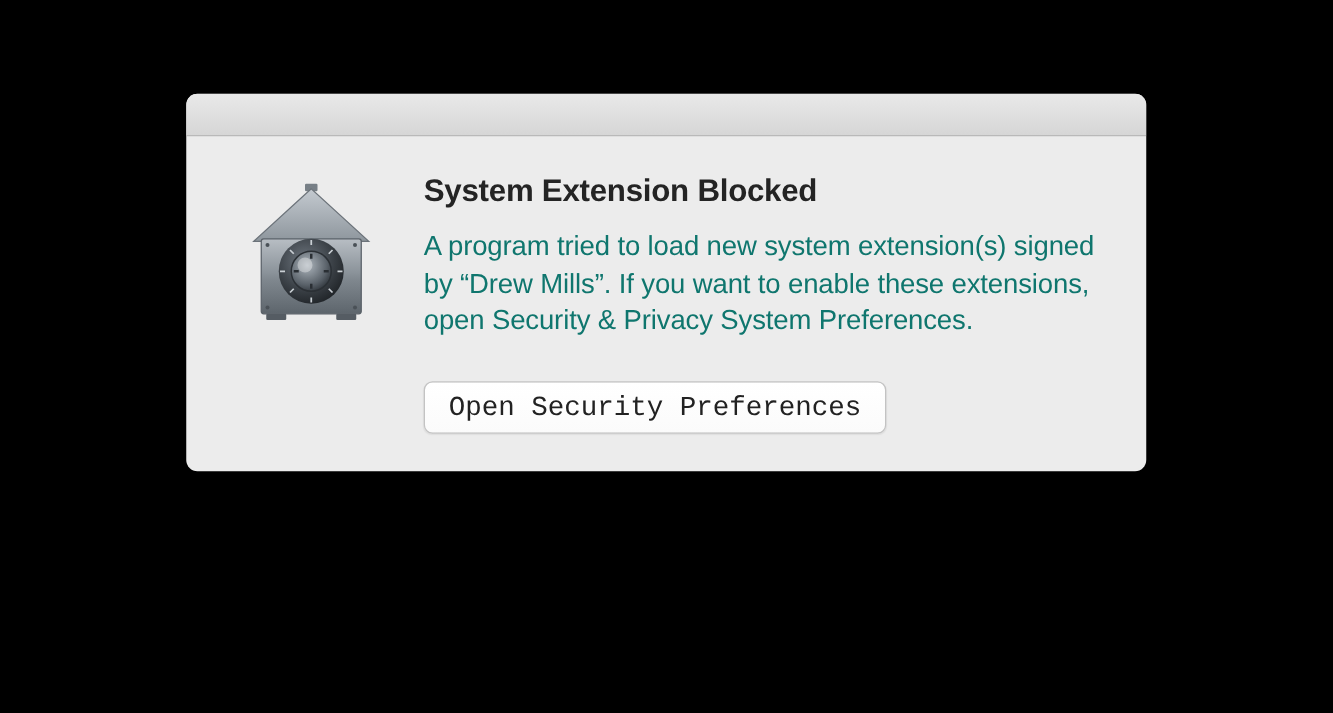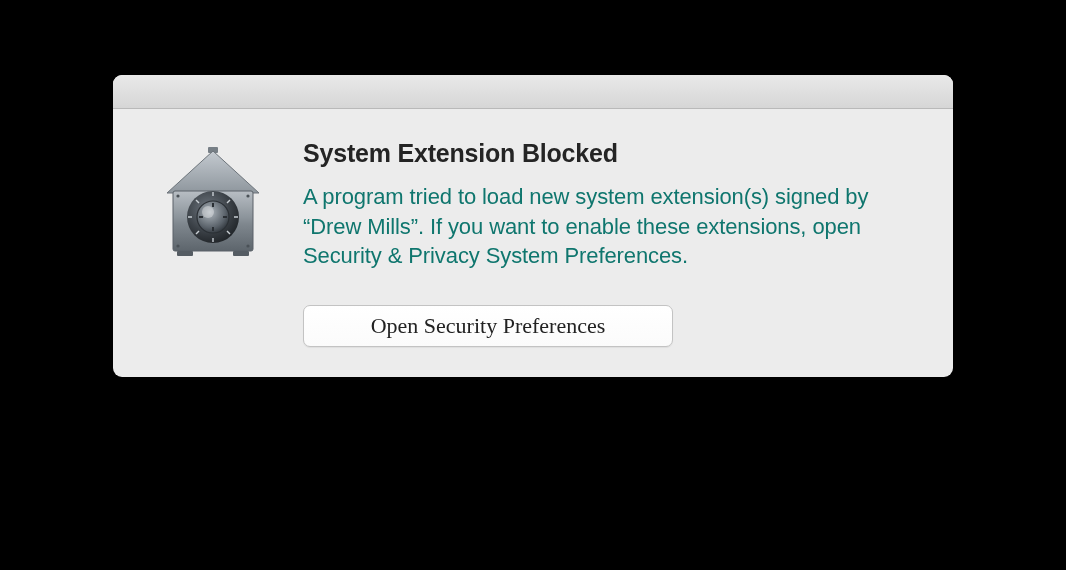--- a/index.html
+++ b/index.html
@@ -11,21 +11,21 @@
       width: 1066px;
       height: 570px;
       background: #000;
       font-family: -apple-system, BlinkMacSystemFont, "Helvetica Neue", Helvetica, Arial, sans-serif;
       display: flex;
       align-items: flex-start;
       justify-content: center;
       padding-top: 75px;
     }
     .dialog {
-      width: 840px;
+      width: 768px;
       background: #ececec;
       border-radius: 9px;
       box-shadow: 0 25px 60px rgba(0,0,0,0.55), 0 0 0 1px rgba(0,0,0,0.1);
       overflow: hidden;
     }
     .titlebar {
       height: 34px;
       background: linear-gradient(to bottom, #e9e9e9, #d6d6d6);
       border-bottom: 1px solid #b9b9b9;
     }
@@ -57,21 +57,21 @@
     }
     .button-row {
       display: flex;
       gap: 24px;
       justify-content: flex-start;
     }
     .btn {
       height: 42px;
       border-radius: 7px;
       font-size: 22px;
-      font-family: Liberation Serif, serif;
+      font-family: Liberation Mono, monospace;
       cursor: pointer;
       border: none;
       display: flex;
       align-items: center;
       justify-content: center;
     }
     .btn-secondary {
       width: 370px;
       background: linear-gradient(to bottom, #ffffff, #fbfbfb);
       border: 1px solid #c3c3c3;

